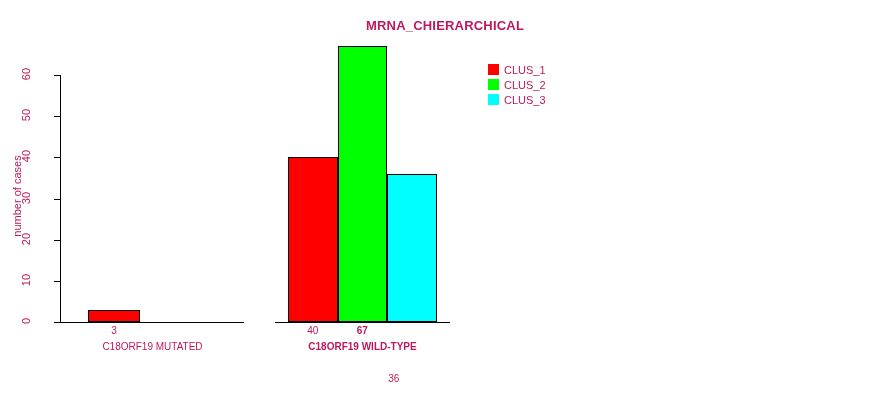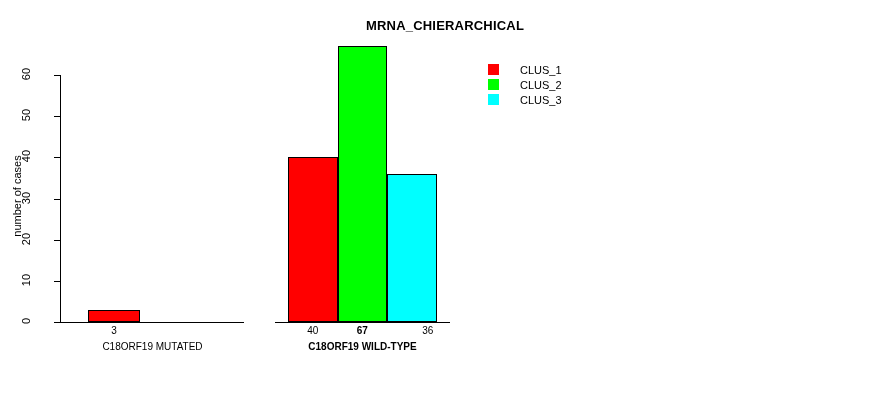--- a/index.html
+++ b/index.html
@@ -6,21 +6,21 @@
     margin: 0;
     padding: 0;
     background: #ffffff;
   }
   #root {
     position: relative;
     width: 890px;
     height: 400px;
     background: #ffffff;
     font-family: "Liberation Sans", sans-serif;
-    color: #000000;
+    color: #be185d;
     overflow: hidden;
   }
   .chart-title {
     position: absolute;
     left: 0;
     top: 18px;
     width: 890px;
     text-align: center;
     font-size: 13px;
     font-weight: bold;
@@ -105,21 +105,21 @@
     display: flex;
     align-items: center;
   }
   .legend-swatch {
     width: 11px;
     height: 11px;
     display: inline-block;
   }
   .legend-label {
     font-size: 11px;
-    margin-left: 21px;
+    margin-left: 5px;
     white-space: nowrap;
   }
   
   .footnote {
     position: absolute;
     left: 0;
     top: 371px;
     width: 890px;
     text-align: center;
     font-size: 11px;
@@ -157,21 +157,21 @@
         <div class="x-axis-line" style="left: 275px; width: 175px;"></div>
         <div class="bar" style="left: 288px; width: 49.5px; top: 157.333px; height: 164.667px; background: rgb(255, 0, 0);"></div>
         <div class="bar" style="left: 337.5px; width: 49.5px; top: 46.1833px; height: 275.817px; background: rgb(0, 255, 0);"></div>
         <div class="bar" style="left: 387px; width: 49.5px; top: 173.8px; height: 148.2px; background: rgb(0, 255, 255);"></div>
       </div>
     <div id="labels-layer">
         <div class="bar-value" style="left: 88px; width: 52px;">3</div>
         <div class="group-label" style="left: 61px; width: 183px;">C18ORF19 MUTATED</div>
         <div class="bar-value" style="left: 288px; width: 49.5px;">40</div>
         <div class="bar-value" style="left: 337.5px; width: 49.5px; font-weight: bold;">67</div>
-        <div class="bar-value" style="left: 403px; width: 49.5px;">36</div>
+        <div class="bar-value" style="left: 369px; width: 49.5px; margin-top: 48px;">36</div>
         <div class="group-label" style="left: 275px; width: 175px; font-weight: bold;">C18ORF19 WILD-TYPE</div>
       </div>
   </div>
 
   <div id="legend">
       <div class="legend-row">
         <span class="legend-swatch" style="background: rgb(255, 0, 0);"></span>
         <span class="legend-label">CLUS_1</span>
       </div>
       <div class="legend-row">

